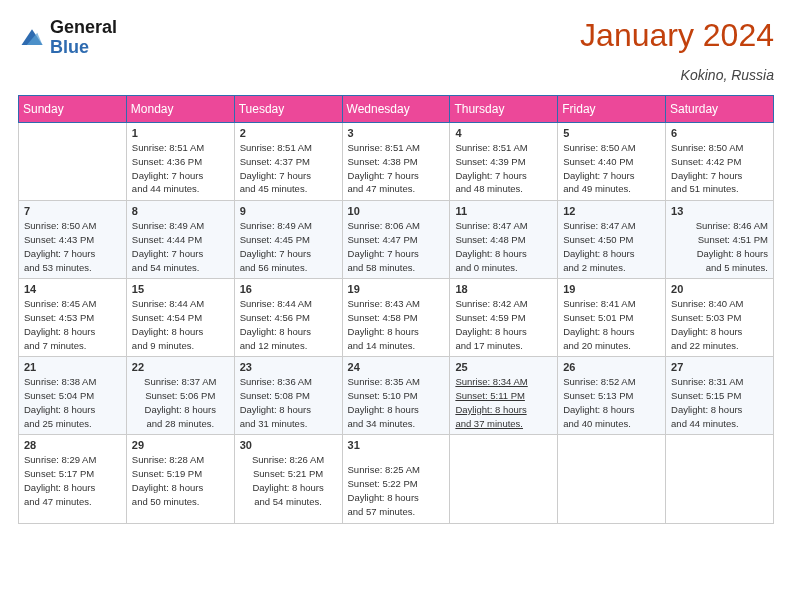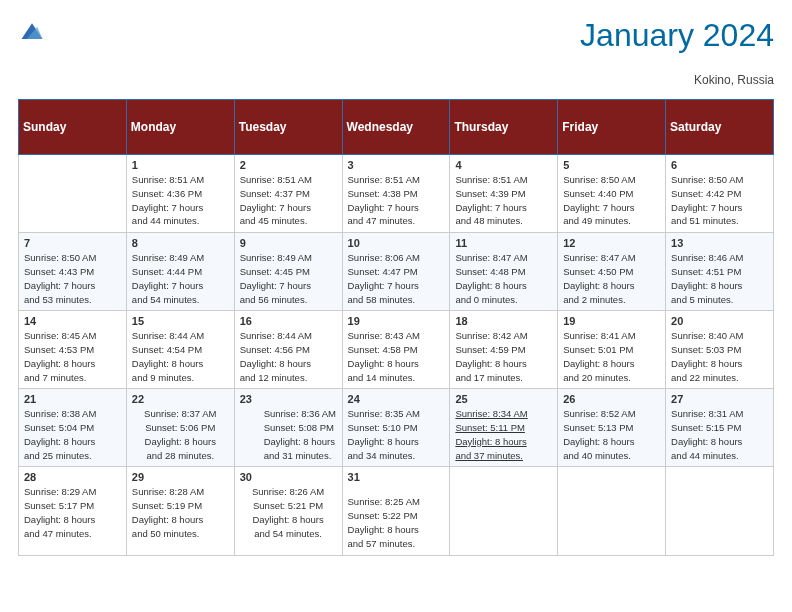--- a/index.html
+++ b/index.html
@@ -39,39 +39,40 @@
     .logo-icon {
       width: 28px;
       height: 28px;
     }
     .title-block {
       text-align: right;
     }
     .month-title {
       font-size: 32px;
       font-weight: 300;
-      color: #0369a1;
+      color: #c2410c;
       line-height: 1.1;
     }
     .location {
-      font-size: 12px;
+      font-size: 14px;
       color: #444;
-      margin-top: 20px;
+      margin-top: 14px;
+      font-style: italic;
     }
     table {
       width: 100%;
       border-collapse: collapse;
       table-layout: fixed;
     }
     thead th {
-      background-color: #7f1d1d;
+      background-color: #ec4899;
       color: #fff;
       font-size: 12px;
-      font-weight: bold;
-      padding: 20px 4px;
+      font-weight: normal;
+      padding: 6px 4px;
       text-align: left;
       border: 1px solid #2e6bb0;
     }
     tbody td {
       border: 1px solid #ccc;
       vertical-align: top;
       padding: 4px 5px;
       font-size: 10px;
       color: #333;
       height: 78px;
@@ -101,20 +102,24 @@
 </head>
 <body>
 
 <div class="page">
   <div class="header">
     <div class="logo">
       <svg class="logo-icon" viewBox="0 0 32 32" xmlns="http://www.w3.org/2000/svg">
         <polygon points="4,24 16,6 28,24" fill="#2e6bb0"></polygon>
         <polygon points="10,24 22,10 28,24" fill="#5a9fd4" opacity="0.7"></polygon>
       </svg>
+      <div class="logo-text">
+        <div>General</div>
+        <div><span>Blue</span></div>
+      </div>
     </div>
     <div class="title-block">
       <div class="month-title">January 2024</div>
       <div class="location">Kokino, Russia</div>
     </div>
   </div>
 
   <table>
     <thead>
       <tr>
@@ -211,21 +216,21 @@
           </td>
           <td>
             <span class="day-num">12</span>
             <div class="day-info" style="white-space: pre-line;">Sunrise: 8:47 AM
 Sunset: 4:50 PM
 Daylight: 8 hours
 and 2 minutes.</div>
           </td>
           <td>
             <span class="day-num">13</span>
-            <div class="day-info" style="white-space: pre-line;">Sunrise: 8:46 AM
+            <div class="day-info" style="white-space: pre-line; text-align: right;">Sunrise: 8:46 AM
 Sunset: 4:51 PM
 Daylight: 8 hours
 and 5 minutes.</div>
           </td>
         </tr>
         <tr>
           <td>
             <span class="day-num">14</span>
             <div class="day-info" style="white-space: pre-line;">Sunrise: 8:45 AM
 Sunset: 4:53 PM
@@ -285,21 +290,21 @@
           </td>
           <td>
             <span class="day-num">22</span>
             <div class="day-info" style="white-space: pre-line; text-align: center;">Sunrise: 8:37 AM
 Sunset: 5:06 PM
 Daylight: 8 hours
 and 28 minutes.</div>
           </td>
           <td>
             <span class="day-num">23</span>
-            <div class="day-info" style="white-space: pre-line; margin-left: 24px;">Sunrise: 8:36 AM
+            <div class="day-info" style="white-space: pre-line;">Sunrise: 8:36 AM
 Sunset: 5:08 PM
 Daylight: 8 hours
 and 31 minutes.</div>
           </td>
           <td>
             <span class="day-num">24</span>
             <div class="day-info" style="white-space: pre-line;">Sunrise: 8:35 AM
 Sunset: 5:10 PM
 Daylight: 8 hours
 and 34 minutes.</div>

